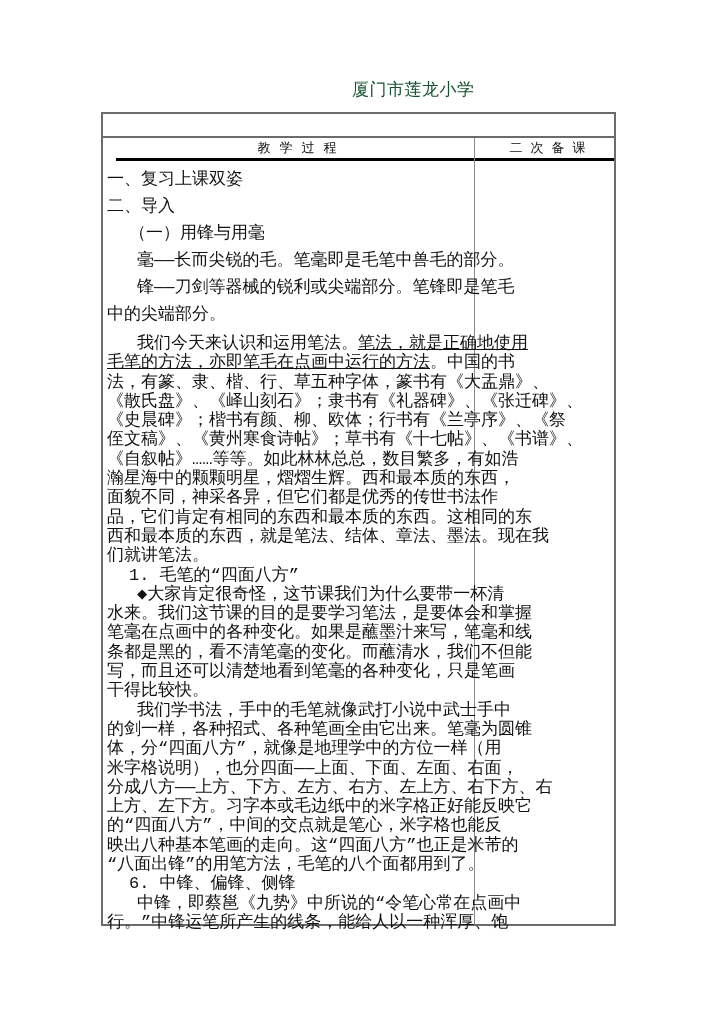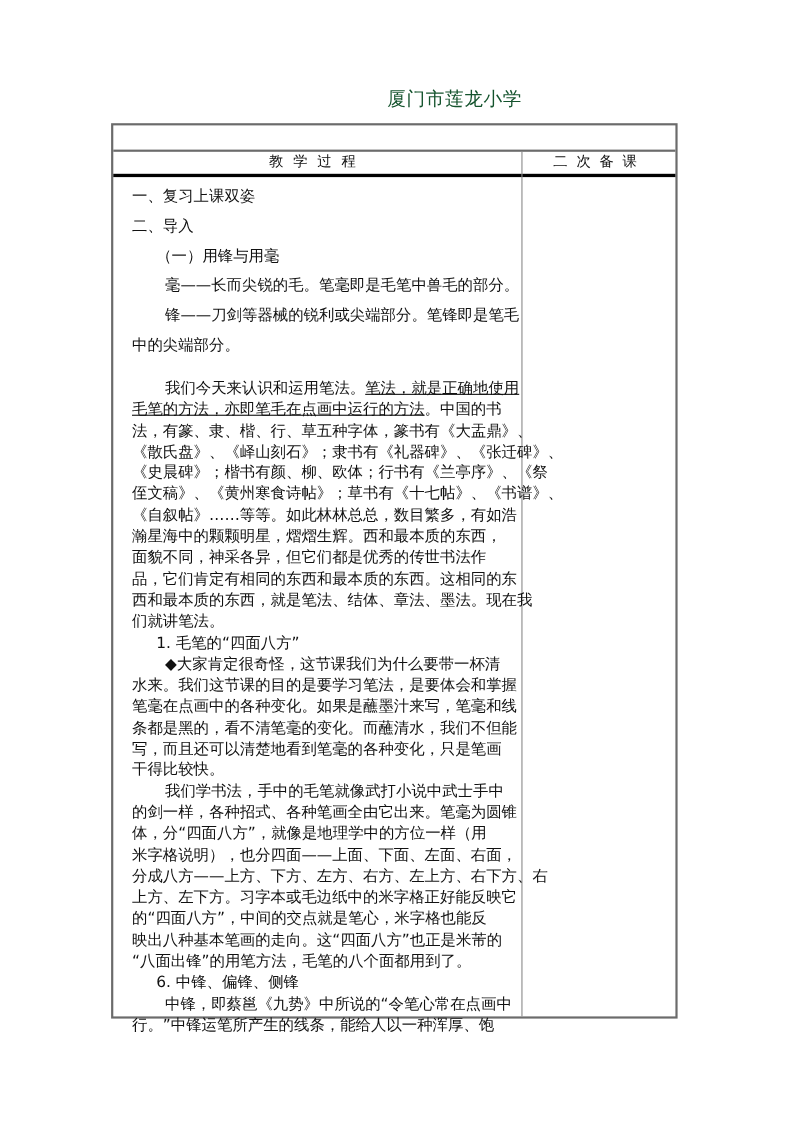--- a/index.html
+++ b/index.html
@@ -2,27 +2,27 @@
 <html><head>
 <meta charset="utf-8">
 <style>
   html, body { margin: 0; padding: 0; background: #ffffff; }
   body { width: 724px; height: 1024px; position: relative; overflow: hidden;
          font-family: "DejaVu Sans", "Liberation Sans", sans-serif; color: #111; }
   .school-title { position: absolute; left: 352px; top: 78px; font-size: 17px; letter-spacing: 0.5px; color: #14532d; }
   .table-wrap { position: absolute; left: 101px; top: 112px; width: 515px; height: 814px;
                 border: 2px solid #6b6b6b; box-sizing: border-box; }
   .row-blank { position: absolute; left: 0; top: 0; right: 0; height: 22px; border-bottom: 2px solid #6b6b6b; }
-  .row-header { position: absolute; left: 0; top: 24px; right: 0; height: 20px; border-bottom: 3px solid #000; }
+  .row-header { position: absolute; left: 13px; top: 24px; right: 0; height: 20px; border-bottom: 3px solid #000; }
   .hdr-left { position: absolute; left: 0; top: 0; width: 371px; height: 20px; text-align: center;
               font-size: 13px; line-height: 20px; letter-spacing: 9px; }
   .hdr-right { position: absolute; left: 373px; top: 0; right: 0; height: 22px; text-align: center;
                font-size: 13px; line-height: 20px; letter-spacing: 8px; }
   .col-divider { position: absolute; left: 371px; top: 24px; bottom: 0; width: 1px; background: #8a8a8a; }
-  .body-left { position: absolute; left: 17px; top: 52px; width: 360px; font-size: 14px; }
+  .body-left { position: absolute; left: 4px; top: 52px; width: 360px; font-size: 17px; font-family: Liberation Mono, monospace; }
   .para { margin: 0; padding: 0; white-space: nowrap; }
   .gap { line-height: 27px; }
   .tight { line-height: 19.3px; }
   .indent1 { padding-left: 30px; }
   .indent2 { padding-left: 22px; }
   .u { text-decoration: underline; }
 </style>
 </head>
 <body>
 
@@ -35,21 +35,21 @@
     <div class="hdr-right">二次备课</div>
   </div>
   <div class="col-divider"></div>
 
   <div class="body-left">
     <p class="para gap">一、复习上课双姿</p>
     <p class="para gap">二、导入</p>
     <p class="para gap indent2">（一）用锋与用毫</p>
     <p class="para gap indent1">毫——长而尖锐的毛。笔毫即是毛笔中兽毛的部分。</p>
     <p class="para gap indent1">锋——刀剑等器械的锐利或尖端部分。笔锋即是笔毛</p>
-    <p class="para gap" style="margin-bottom:16px;">中的尖端部分。</p>
+    <p class="para gap" style="margin-bottom:6px;">中的尖端部分。</p>
 
     <p class="para tight indent1"><span>我们今天来认识和运用笔法。</span><span class="u">笔法，就是正确地使用</span></p>
     <p class="para tight"><span class="u">毛笔的方法，亦即笔毛在点画中运行的方法</span><span>。中国的书</span></p>
     <p class="para tight">法，有篆、隶、楷、行、草五种字体，篆书有《大盂鼎》、</p>
     <p class="para tight">《散氏盘》、《峄山刻石》；隶书有《礼器碑》、《张迁碑》、</p>
     <p class="para tight">《史晨碑》；楷书有颜、柳、欧体；行书有《兰亭序》、《祭</p>
     <p class="para tight">侄文稿》、《黄州寒食诗帖》；草书有《十七帖》、《书谱》、</p>
     <p class="para tight">《自叙帖》……等等。如此林林总总，数目繁多，有如浩</p>
     <p class="para tight">瀚星海中的颗颗明星，熠熠生辉。西和最本质的东西，</p>
     <p class="para tight">面貌不同，神采各异，但它们都是优秀的传世书法作</p>

